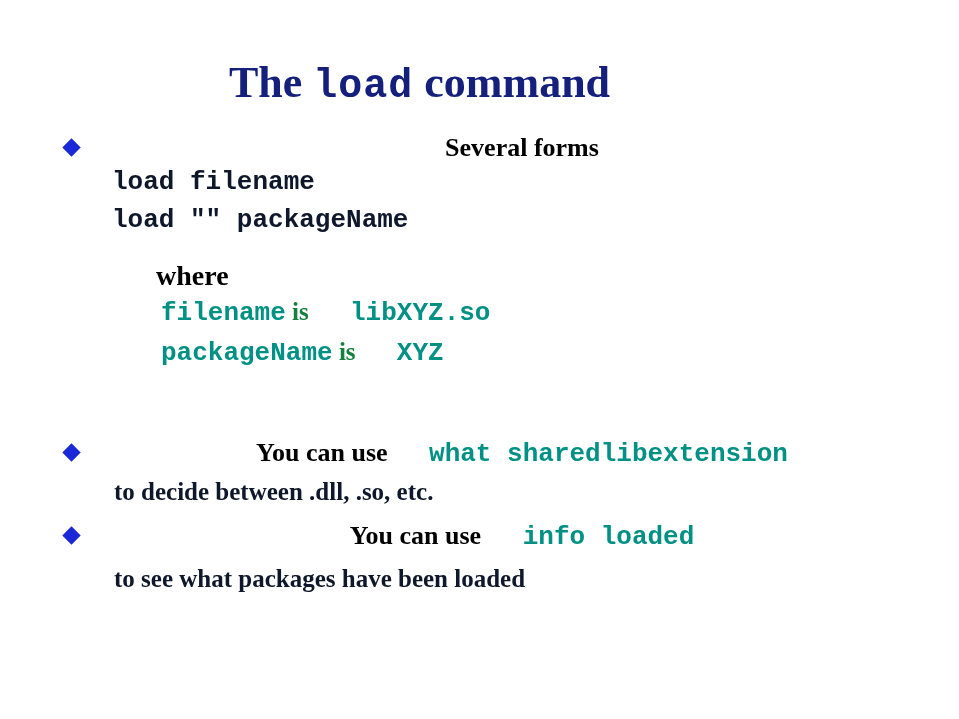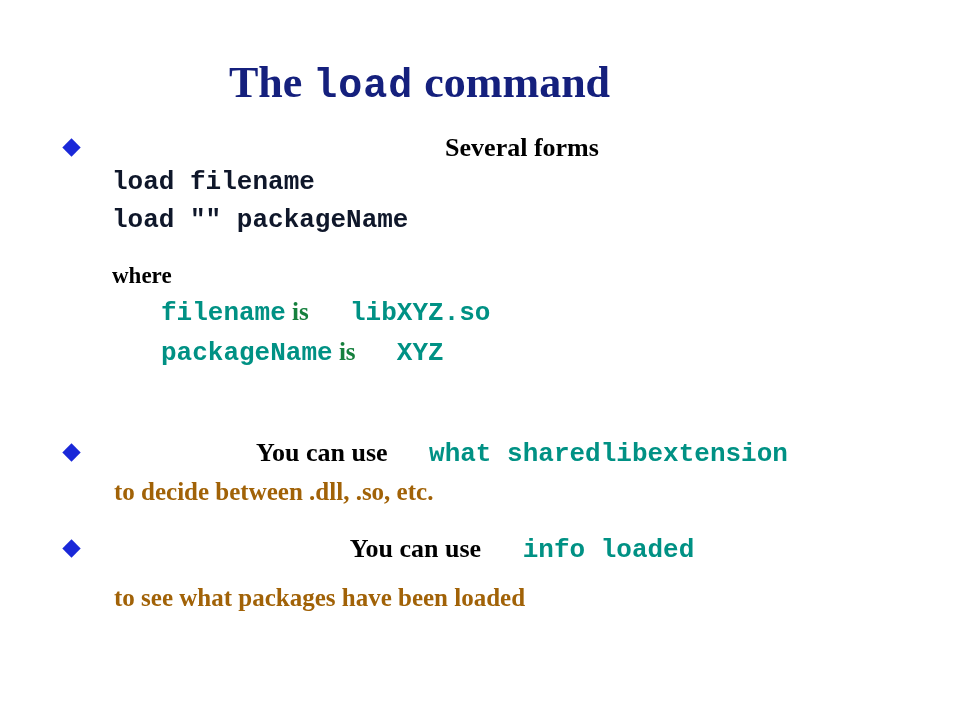--- a/index.html
+++ b/index.html
@@ -84,21 +84,21 @@
     line-height: 31px;
     color: #000000;
     white-space: nowrap;
   }
 
   .sub-line {
     font-family: "Liberation Serif", "DejaVu Serif", serif;
     font-weight: bold;
     font-size: 25px;
     line-height: 32px;
-    color: #a16207;
+    color: #0f172a;
     white-space: nowrap;
   }
 
   .code {
     font-family: "Liberation Mono", "DejaVu Sans Mono", monospace;
     font-weight: bold;
     font-size: 26px;
     color: #009184;
     white-space: pre;
     margin-left: 35px;
@@ -109,23 +109,24 @@
     font-weight: bold;
     font-size: 26px;
     line-height: 38px;
     color: #0f172a;
     white-space: pre;
   }
 
   .where-word {
     font-family: "Liberation Serif", "DejaVu Serif", serif;
     font-weight: bold;
-    font-size: 23px;
+    font-size: 28px;
     line-height: 34px;
     color: #000000;
+    margin-left: 44px;
   }
 
   .def-line {
     line-height: 37px;
     white-space: pre;
   }
   .def-line .is-word {
     font-family: "Liberation Serif", "DejaVu Serif", serif;
     font-weight: bold;
     font-size: 25px;
@@ -166,22 +167,22 @@
     </div>
 
     <div class="bullet-block" style="top:437px;">
       <div class="bullet-row">
         <span class="diamond"></span>
         <div class="heading-text"><span>You can use </span><span class="code">what sharedlibextension</span></div>
       </div>
       <div class="sub-line" style="padding-left:50px;margin-top:6px;">to decide between .dll, .so, etc.</div>
     </div>
 
-    <div class="bullet-block" style="top:533px;">
+    <div class="bullet-block" style="top:520px;">
       <div class="bullet-row">
         <span class="diamond"></span>
         <div class="heading-text"><span>You can use </span><span class="code">info loaded</span></div>
       </div>
-      <div class="sub-line" style="padding-left:50px;margin-top:16px;">to see what packages have been loaded</div>
+      <div class="sub-line" style="padding-left:50px;margin-top:10px;">to see what packages have been loaded</div>
     </div>
 
   </div>
 </div>
 
 </body></html>

